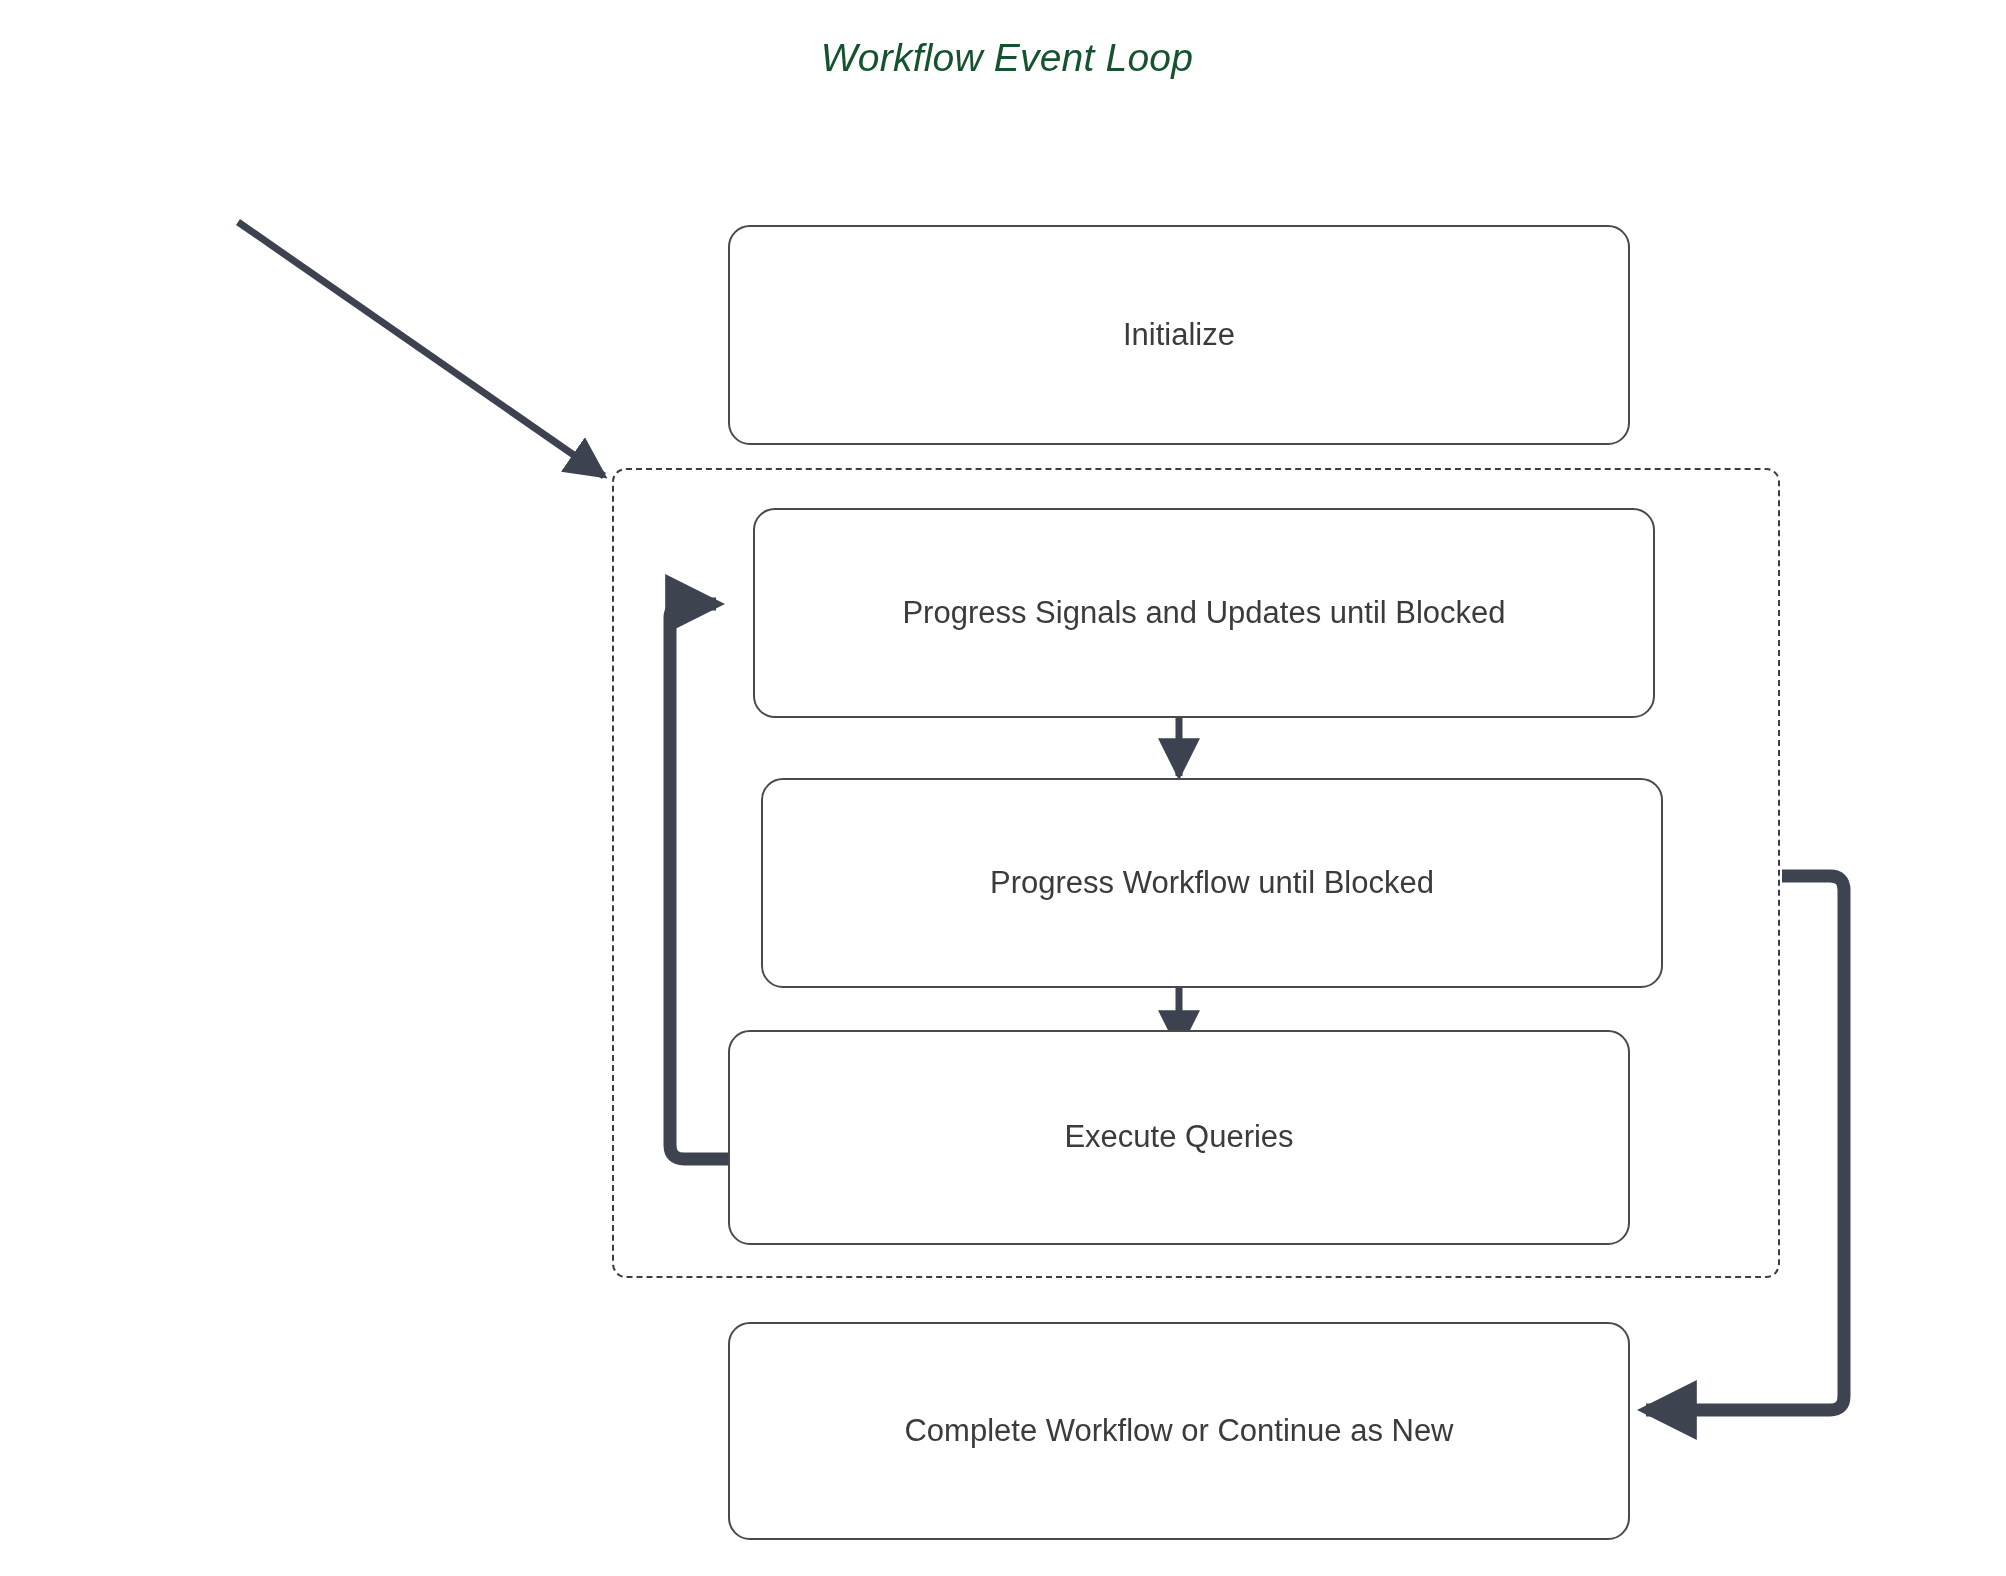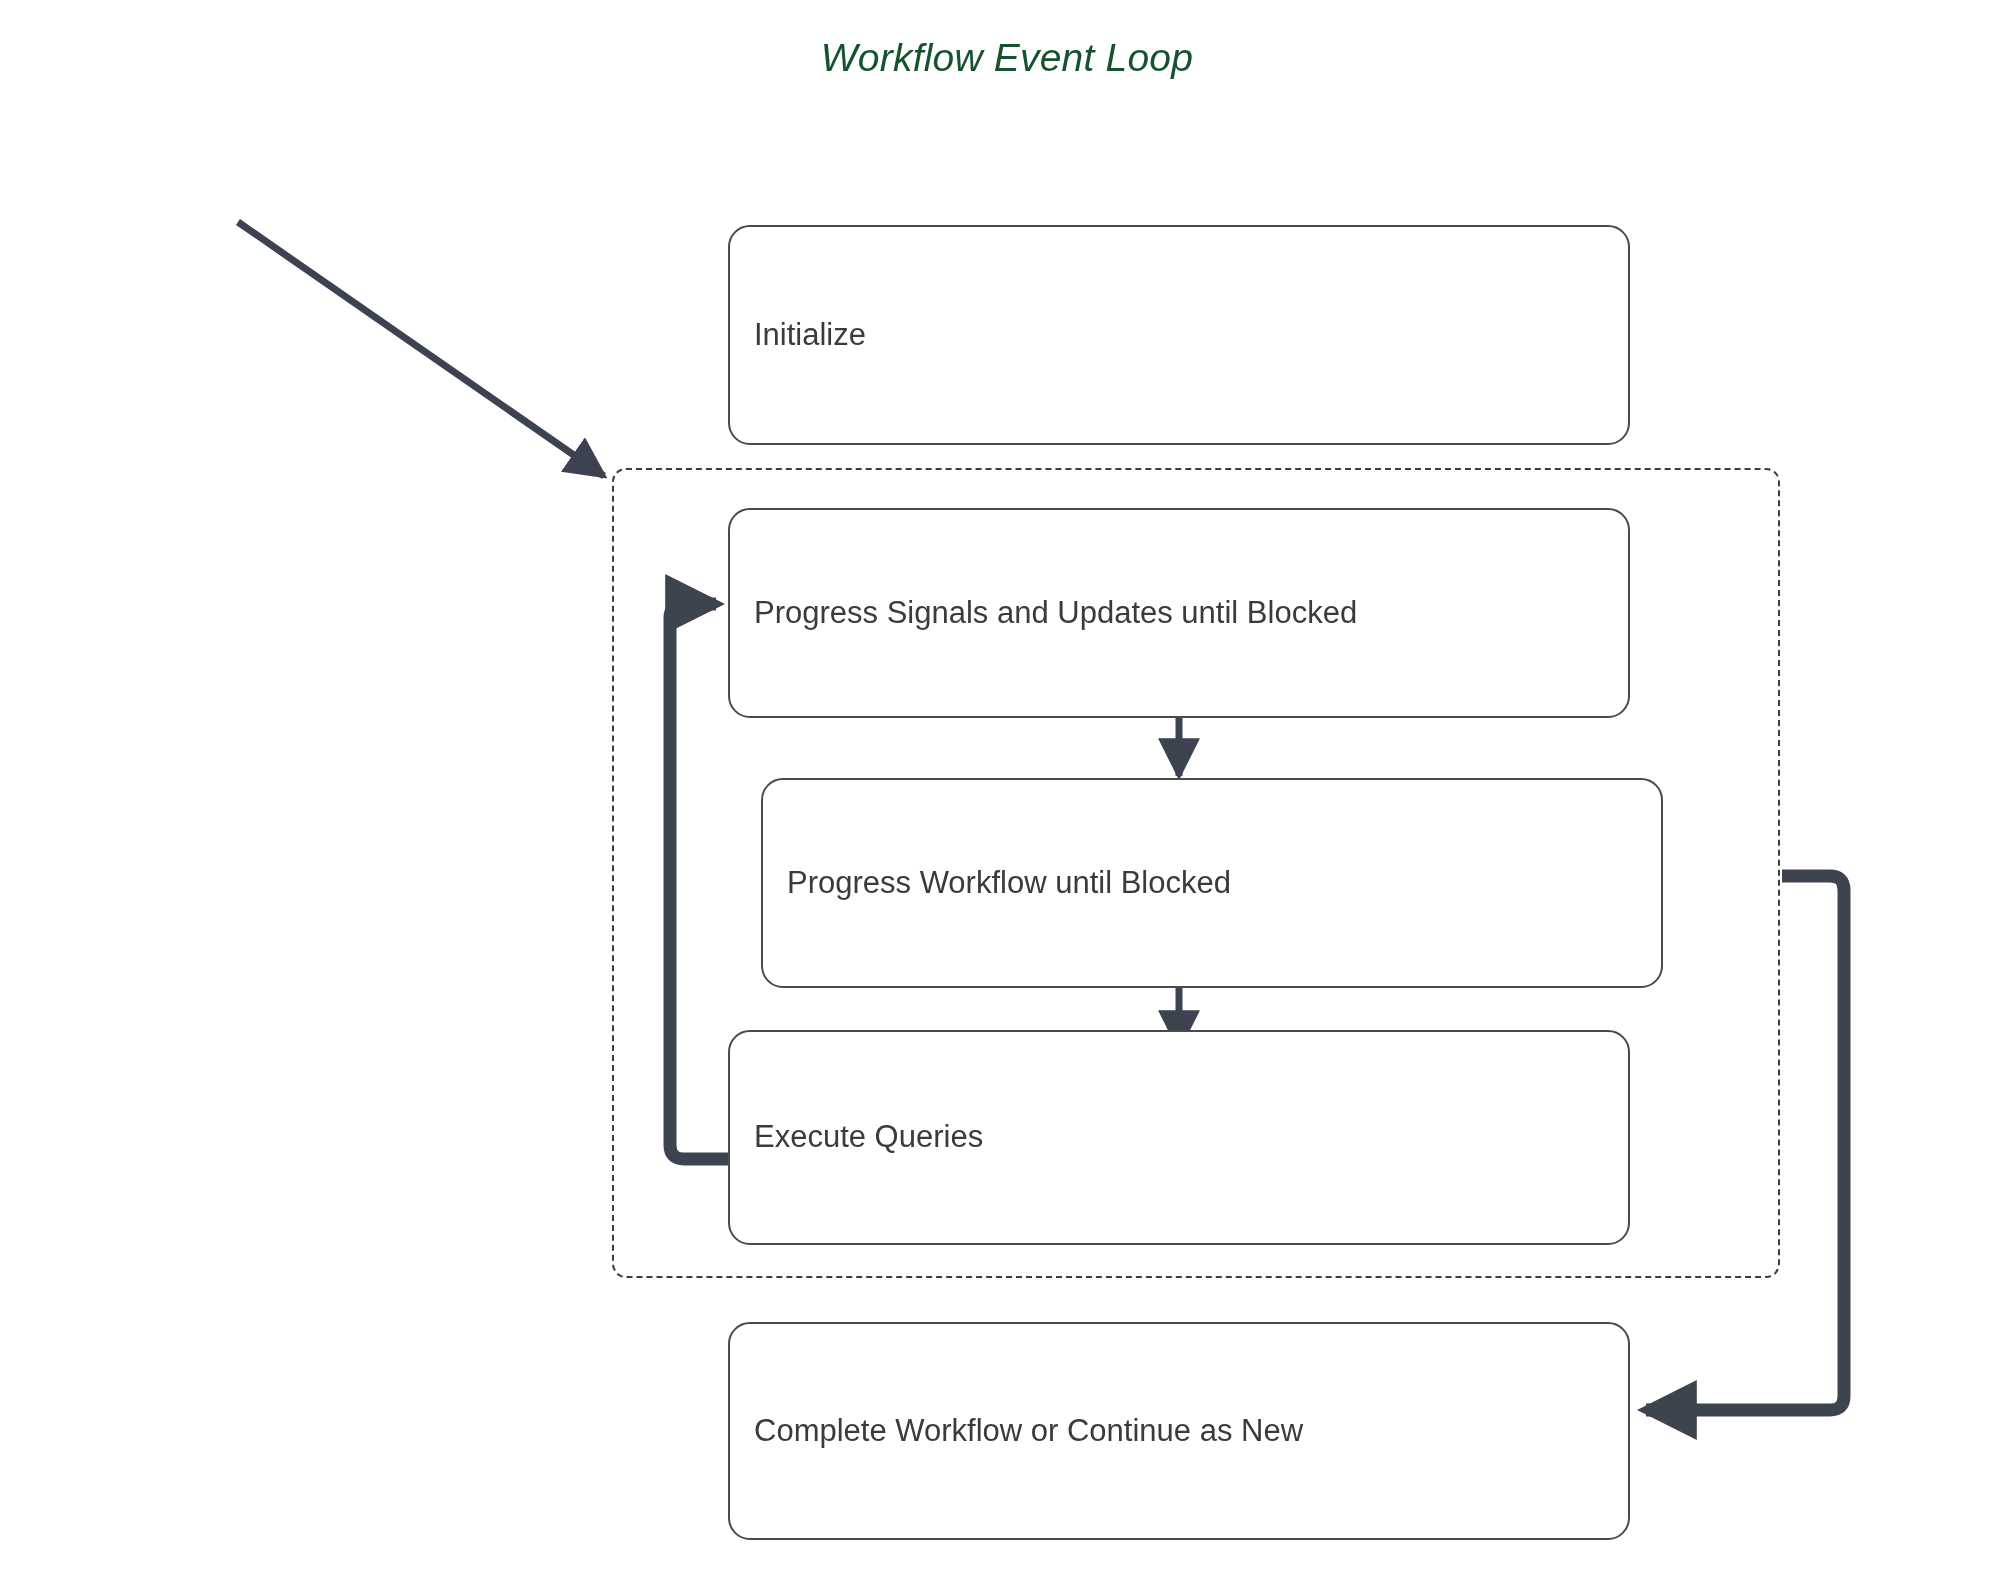--- a/index.html
+++ b/index.html
@@ -71,32 +71,32 @@
   .node {
     position: absolute;
     left: 728px;
     width: 902px;
     box-sizing: border-box;
     border: 2px solid #4a4a4a;
     border-radius: 22px;
     background: #ffffff;
     display: flex;
     align-items: center;
-    justify-content: flex-start;
+    justify-content: center;
     text-align: center;
   }
   .node-label {
     font-size: 31px;
     color: #3b3b3b;
     line-height: 1.25;
     padding: 0 24px;
   }
 
   #node-initialize           { top: 225px;  height: 220px; }
-  #node-progress-signals     { top: 508px;  height: 210px; }
+  #node-progress-signals     { top: 508px;  height: 210px; margin-left: 25px; }
   #node-progress-workflow    { top: 778px;  height: 210px; margin-left: 33px; }
   #node-execute-queries      { top: 1030px; height: 215px; }
   #node-complete-workflow    { top: 1322px; height: 218px; }
 </style>
 </head>
 <body>
 
 <div id="canvas">
 
   <div class="diagram-title">Workflow Event Loop</div>

